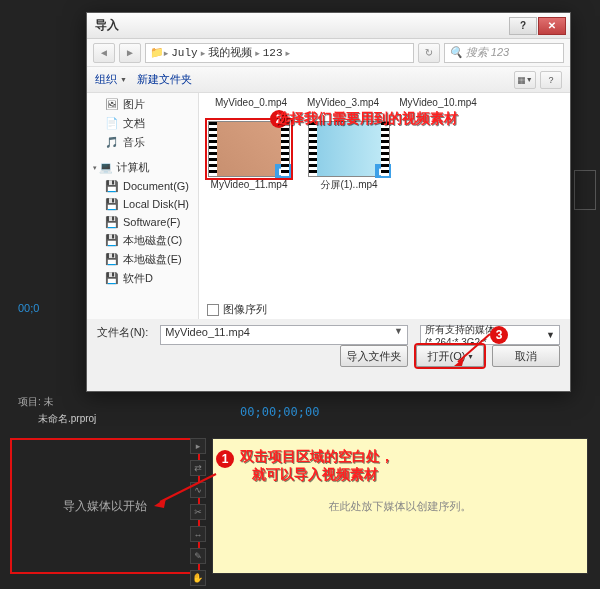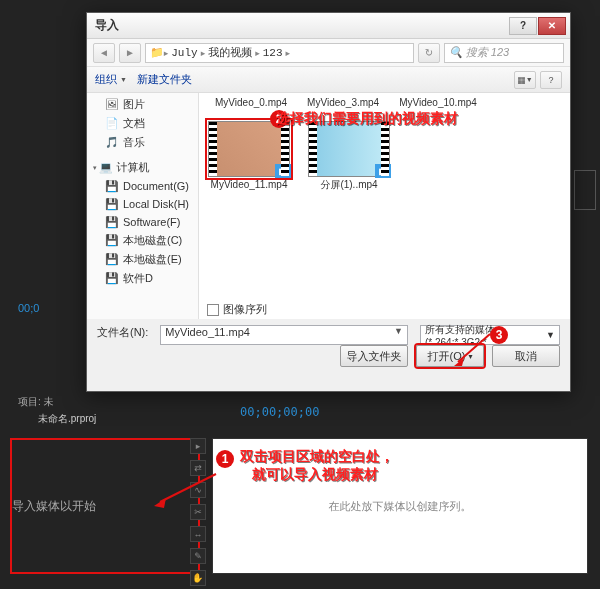--- a/index.html
+++ b/index.html
@@ -60,24 +60,24 @@
 
 .anno-badge { position: absolute; width: 18px; height: 18px; border-radius: 50%; background: #e01010; color: #fff; font-weight: bold; font-size: 12px; display: flex; align-items: center; justify-content: center; z-index: 50; }
 .anno-text { position: absolute; color: #ff2020; font-weight: bold; font-size: 14px; z-index: 50; text-shadow: 1px 1px 0 rgba(0,0,0,0.5); }
 .anno-arrow { position: absolute; z-index: 49; }
 
 .timecode { position: absolute; left: 18px; top: 302px; color: #2a8fd6; font-size: 11px; }
 .proj-label { position: absolute; left: 18px; top: 395px; color: #aaa; font-size: 10px; }
 .proj-name { position: absolute; left: 38px; top: 412px; color: #ccc; font-size: 10px; }
 .tl-time { position: absolute; left: 240px; top: 405px; color: #2a8fd6; font-size: 12px; font-family: monospace; }
 
-.red-box { position: absolute; left: 10px; top: 438px; width: 190px; height: 136px; border: 2px solid #e01010; background: #232323; display: flex; align-items: center; }
+.red-box { position: absolute; left: 10px; top: 438px; width: 190px; height: 136px; border: 2px solid #e01010; background: #232323; display: flex; align-items: center; justify-content: center; }
 .red-box-txt { color: #aaa; font-size: 12px; text-align: center; }
 
-.tl-drop { position: absolute; left: 212px; top: 438px; right: 12px; height: 136px; border: 1px solid #333; background: #ffffff; display: flex; align-items: center; justify-content: center; }
+.tl-drop { position: absolute; left: 212px; top: 438px; right: 12px; height: 136px; border: 1px solid #333; background: #fef9c3; display: flex; align-items: center; justify-content: center; }
 .tl-drop-txt { color: #888; font-size: 11px; }
 
 .tool-col { position: absolute; left: 190px; top: 438px; width: 18px; display: flex; flex-direction: column; gap: 6px; }
 .tool-btn { width: 16px; height: 16px; background: #2a2a2a; border: 1px solid #444; color: #888; font-size: 9px; display: flex; align-items: center; justify-content: center; }
 
 .side-thumb { position: absolute; right: 4px; top: 170px; width: 22px; height: 40px; background: #222; border: 1px solid #555; }
 </style>
 </head>
 <body>
 

